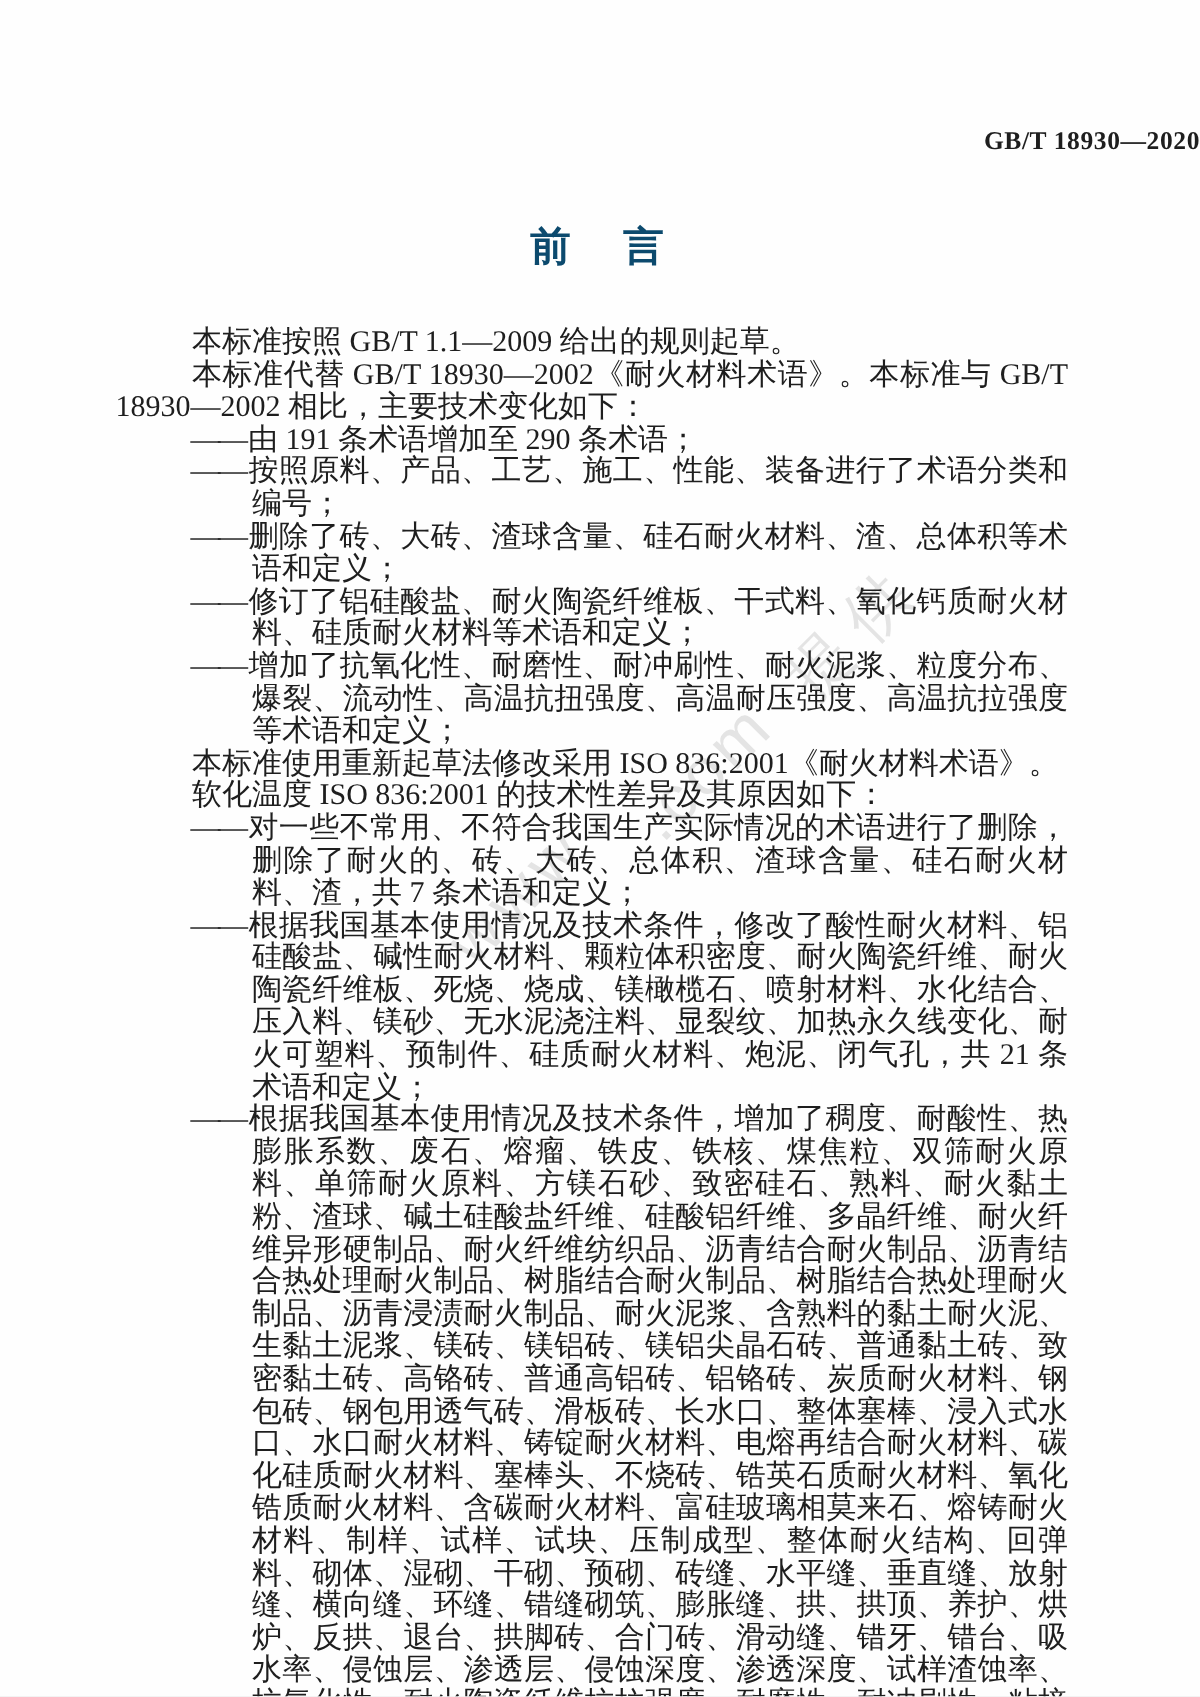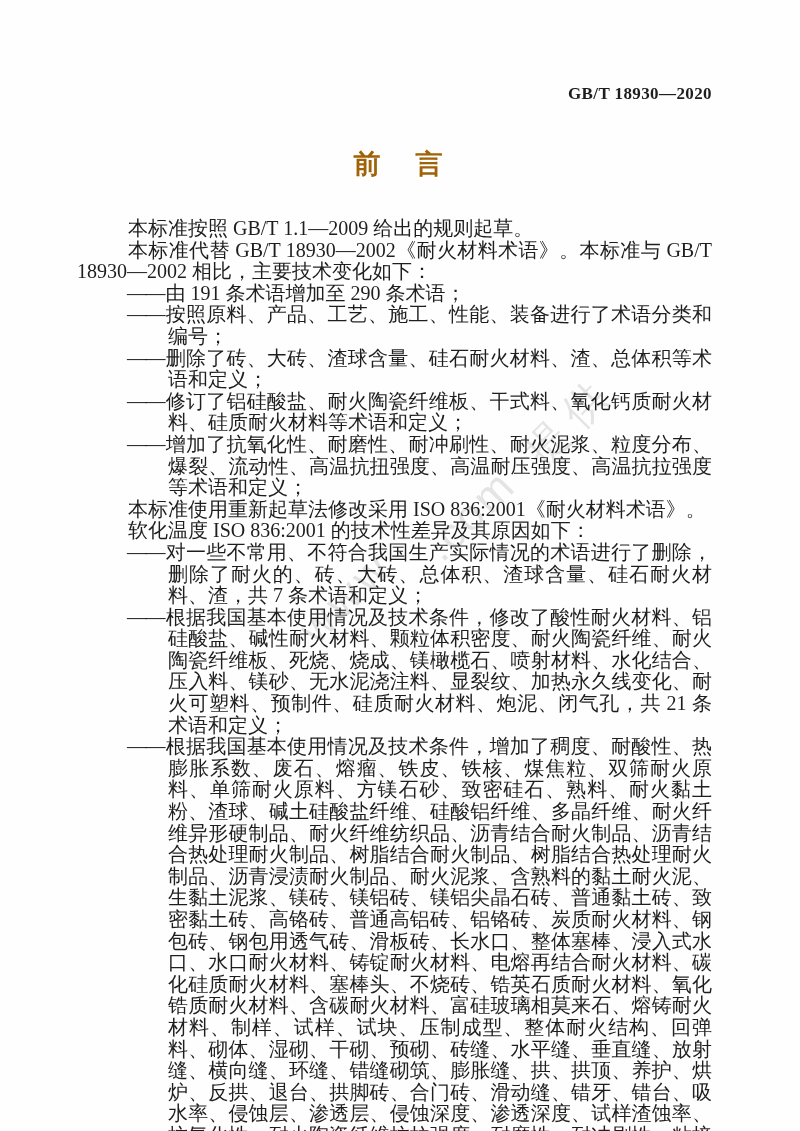--- a/index.html
+++ b/index.html
@@ -29,36 +29,35 @@
     pointer-events: none;
   }
   .wm-www    { left: 290px; top: 572px; font-size: 44px; letter-spacing: 5px; }
   .wm-com    { left: 416px; top: 490px; font-size: 44px; letter-spacing: 3px; }
   .wm-tigong { left: 516px; top: 392px; font-size: 42px; letter-spacing: 12px; }
 
   .doc-header {
     position: relative;
     z-index: 1;
     padding-top: 84px;
-    padding-right: 88px;
     text-align: right;
     font-size: 17px;
     font-weight: bold;
     letter-spacing: 0.4px;
   }
   .doc-title {
     position: relative;
     z-index: 1;
     margin: 42px 0 0 0;
     text-align: center;
     font-family: "Liberation Sans", "DejaVu Sans", sans-serif;
     font-size: 27px;
     font-weight: bold;
     letter-spacing: 4px;
-    color: #a16207;
+    color: #0c4a6e;
   }
   .foreword {
     position: relative;
     z-index: 1;
     margin: 36px 88px 0 77px;
     font-size: 20px;
     line-height: 21.6px;
     text-align: justify;
   }
   .para { margin: 0; }

